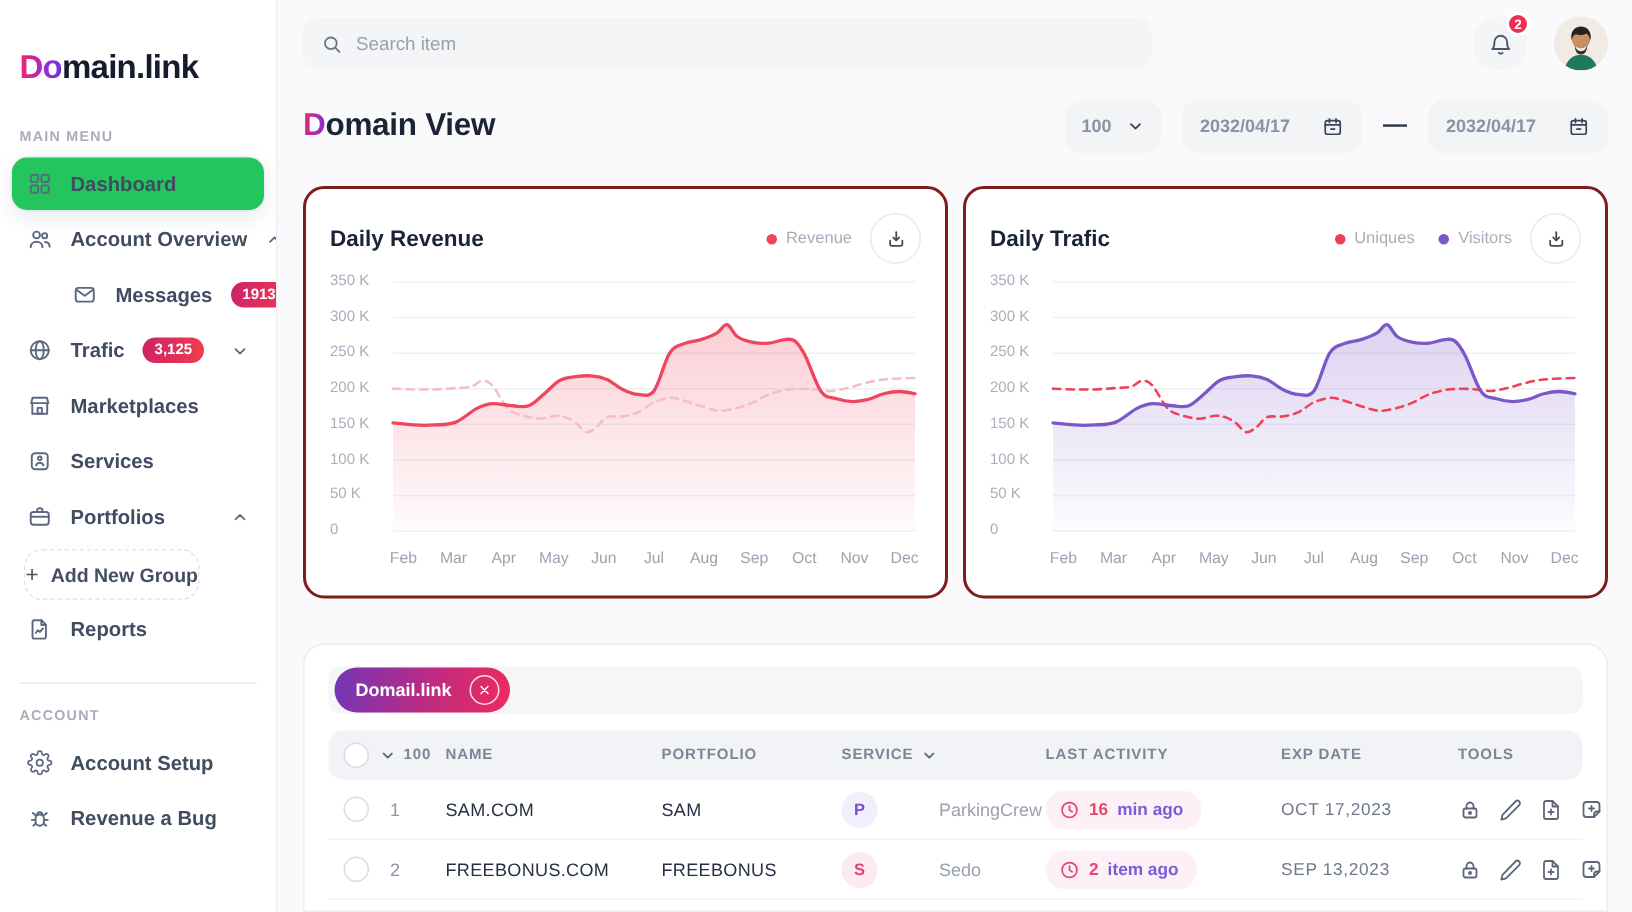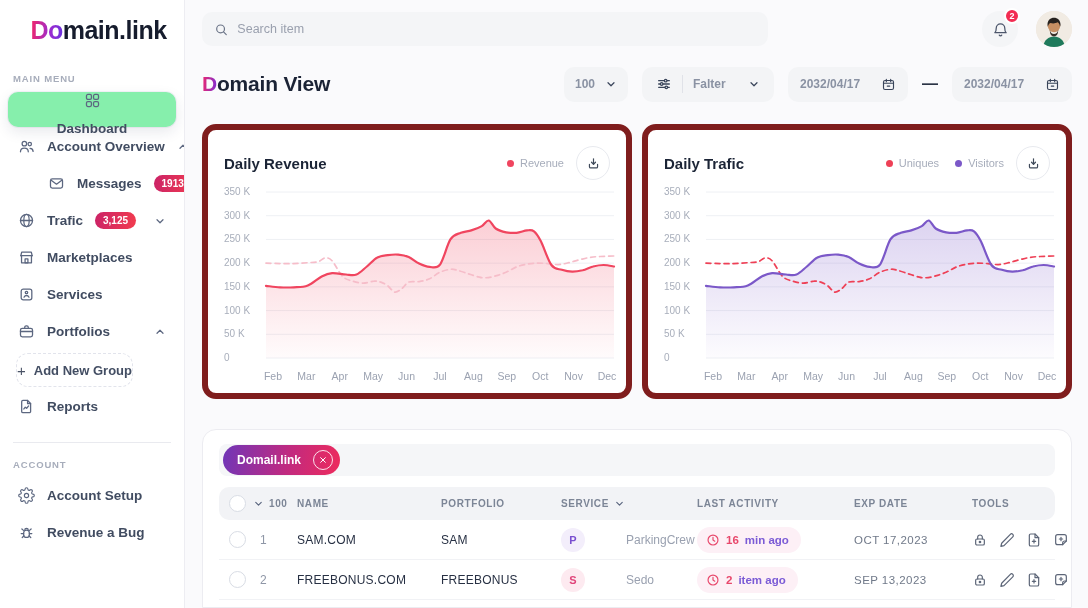--- a/index.html
+++ b/index.html
@@ -2,26 +2,26 @@
 <html><head>
 <meta charset="utf-8">
 <style>
   * { margin:0; padding:0; box-sizing:border-box; }
   html,body { width:1088px; height:608px; overflow:hidden; }
   body { font-family:"Liberation Sans", sans-serif; background:#fafafc; color:#27303f; }
   .app { display:flex; width:1088px; height:608px; }
 
   
   .sidebar { width:185px; min-width:185px; background:#fff; border-right:1px solid #ededf2; padding-top:16px; overflow:hidden; }
-  .logo { font-size:25px; font-weight:800; letter-spacing:-.5px; color:#161c2d; margin:0 0 28px 13px;text-align:center; }
+  .logo { font-size:22px; font-weight:800; letter-spacing:-.5px; color:#161c2d; margin:16px 0 28px 13px; }
   .logo .grad { background:linear-gradient(95deg,#f0266a 5%,#9c2bd0 60%,#6d33dd 95%); -webkit-background-clip:text; background-clip:text; color:transparent; }
   .section-label { font-size:9.5px; font-weight:700; letter-spacing:.09em; color:#a7adbb; margin:0 0 8px 13px; }
   .nav { padding:0 8px; }
   .nav-item { display:flex; align-items:center; gap:12px; height:35px; margin-bottom:2px; padding:0 10px; border-radius:10px; cursor:pointer; }
-  .nav-item.active { background:#86efac; box-shadow:0 5px 14px rgba(30,40,80,.10), 0 0 0 1px #f4f5f8;flex-direction:column; }
+  .nav-item.active { background:#22c55e; box-shadow:0 5px 14px rgba(30,40,80,.10), 0 0 0 1px #f4f5f8; }
   .nav-item .nav-icon { display:flex; color:#5c6780; }
   .nav-item .nav-icon svg { width:17px; height:17px; }
   .nav-label { font-size:13.5px; font-weight:600; color:#414c61; white-space:nowrap; }
   .nav-item.sub { padding-left:40px; }
   .pill-badge { margin-left:auto; background:linear-gradient(100deg,#cb2367,#f23c4e); color:#fff; font-size:10px; font-weight:700; padding:3px 8px; border-radius:10px; }
   .chev { margin-left:auto; color:#5c6780; display:flex; }
   .chev svg { width:12px; height:12px; }
   .chev.after-badge { margin-left:6px; }
   .add-group { margin:4px 8px 2px; height:34px; border:1.5px dashed #e2e4ec; border-radius:12px; background:#fff; display:flex; align-items:center; justify-content:center; gap:8px; font-size:13px; font-weight:600; color:#434e63; cursor:pointer; }
   .add-group .plus { font-size:15px; font-weight:400; color:#4a5366; }
@@ -50,21 +50,21 @@
   .ctrl-select .cv { color:#8a92a3; }
   .ctrl-filter { width:132px; padding:0 14px; gap:10px; }
   .ctrl-filter .vdiv { width:1px; height:18px; background:#e0e2e8; }
   .ctrl-filter .fl { flex:1; }
   .ctrl-date { width:120px; padding:0 12px; justify-content:space-between; font-weight:600; }
   .chev-sm { width:12px; height:12px; color:#39445a; }
   .date-sep { color:#2a3345; font-weight:700; }
 
   
   .charts-row { display:flex; gap:10px; }
-  .chart-card { flex:1; background:#fff; border:6px solid #7f1d1d; border-radius:14px; padding:14px 16px 10px; height:275px; }
+  .chart-card { flex:1; background:#fff; border:2px solid #7f1d1d; border-radius:14px; padding:14px 16px 10px; height:275px; }
   .chart-head { display:flex; align-items:center; height:38px; margin-bottom:2px; }
   .chart-title { font-size:15px; font-weight:800; color:#1b2436; }
   .chart-legend { margin-left:auto; display:flex; align-items:center; gap:16px; margin-right:12px; }
   .legend-item { display:flex; align-items:center; gap:6px; font-size:11px; color:#a7adbb; }
   .legend-dot { width:7px; height:7px; border-radius:50%; }
   .dl-btn { width:34px; height:34px; border:1px solid #e8eaef; border-radius:50%; background:#fff; display:flex; align-items:center; justify-content:center; cursor:pointer; }
   .dl-btn svg { width:15px; height:15px; color:#3f4a5a; }
   .chart-body { position:relative; height:206px; }
   .chart-body svg { position:absolute; left:0; top:0; }
   .ytick { position:absolute; left:0; font-size:10px; color:#a8aebb; }
@@ -276,33 +276,20 @@
             </svg>
         </div>
       </div>
     </div>
 
     <div class="title-row">
       <div class="page-title"><span class="grad">D</span><span>omain View</span></div>
       <div class="controls">
         <div class="ctrl ctrl-select">
           <span class="cv">100</span>
-          <svg class="chev-sm" viewBox="0 0 24 24" fill="none" stroke="currentColor" stroke-width="2.4" stroke-linecap="round" stroke-linejoin="round">
-              <path d="M6 9.5l6 6 6-6"></path>
-            </svg>
-        </div>
-        <div class="ctrl ctrl-filter">
-          <svg width="16" height="16" viewBox="0 0 24 24" fill="none" stroke="currentColor" stroke-width="1.9" stroke-linecap="round">
-              <path d="M4 7h16M4 12h16M4 17h16"></path>
-              <circle cx="14.5" cy="7" r="1.9" fill="#f3f4f6"></circle>
-              <circle cx="8.5" cy="12" r="1.9" fill="#f3f4f6"></circle>
-              <circle cx="15.5" cy="17" r="1.9" fill="#f3f4f6"></circle>
-            </svg>
-          <span class="vdiv"></span>
-          <span class="fl">Falter</span>
           <svg class="chev-sm" viewBox="0 0 24 24" fill="none" stroke="currentColor" stroke-width="2.4" stroke-linecap="round" stroke-linejoin="round">
               <path d="M6 9.5l6 6 6-6"></path>
             </svg>
         </div>
         <div class="ctrl ctrl-date">
           <span>2032/04/17</span>
           <svg width="15" height="15" viewBox="0 0 24 24" fill="none" stroke="currentColor" stroke-width="1.8" stroke-linecap="round">
               <rect x="4" y="5.5" width="16" height="14.5" rx="2.5"></rect>
               <path d="M4 10h16M8.5 3.5v4M15.5 3.5v4M10 14.5h4"></path>
             </svg>

